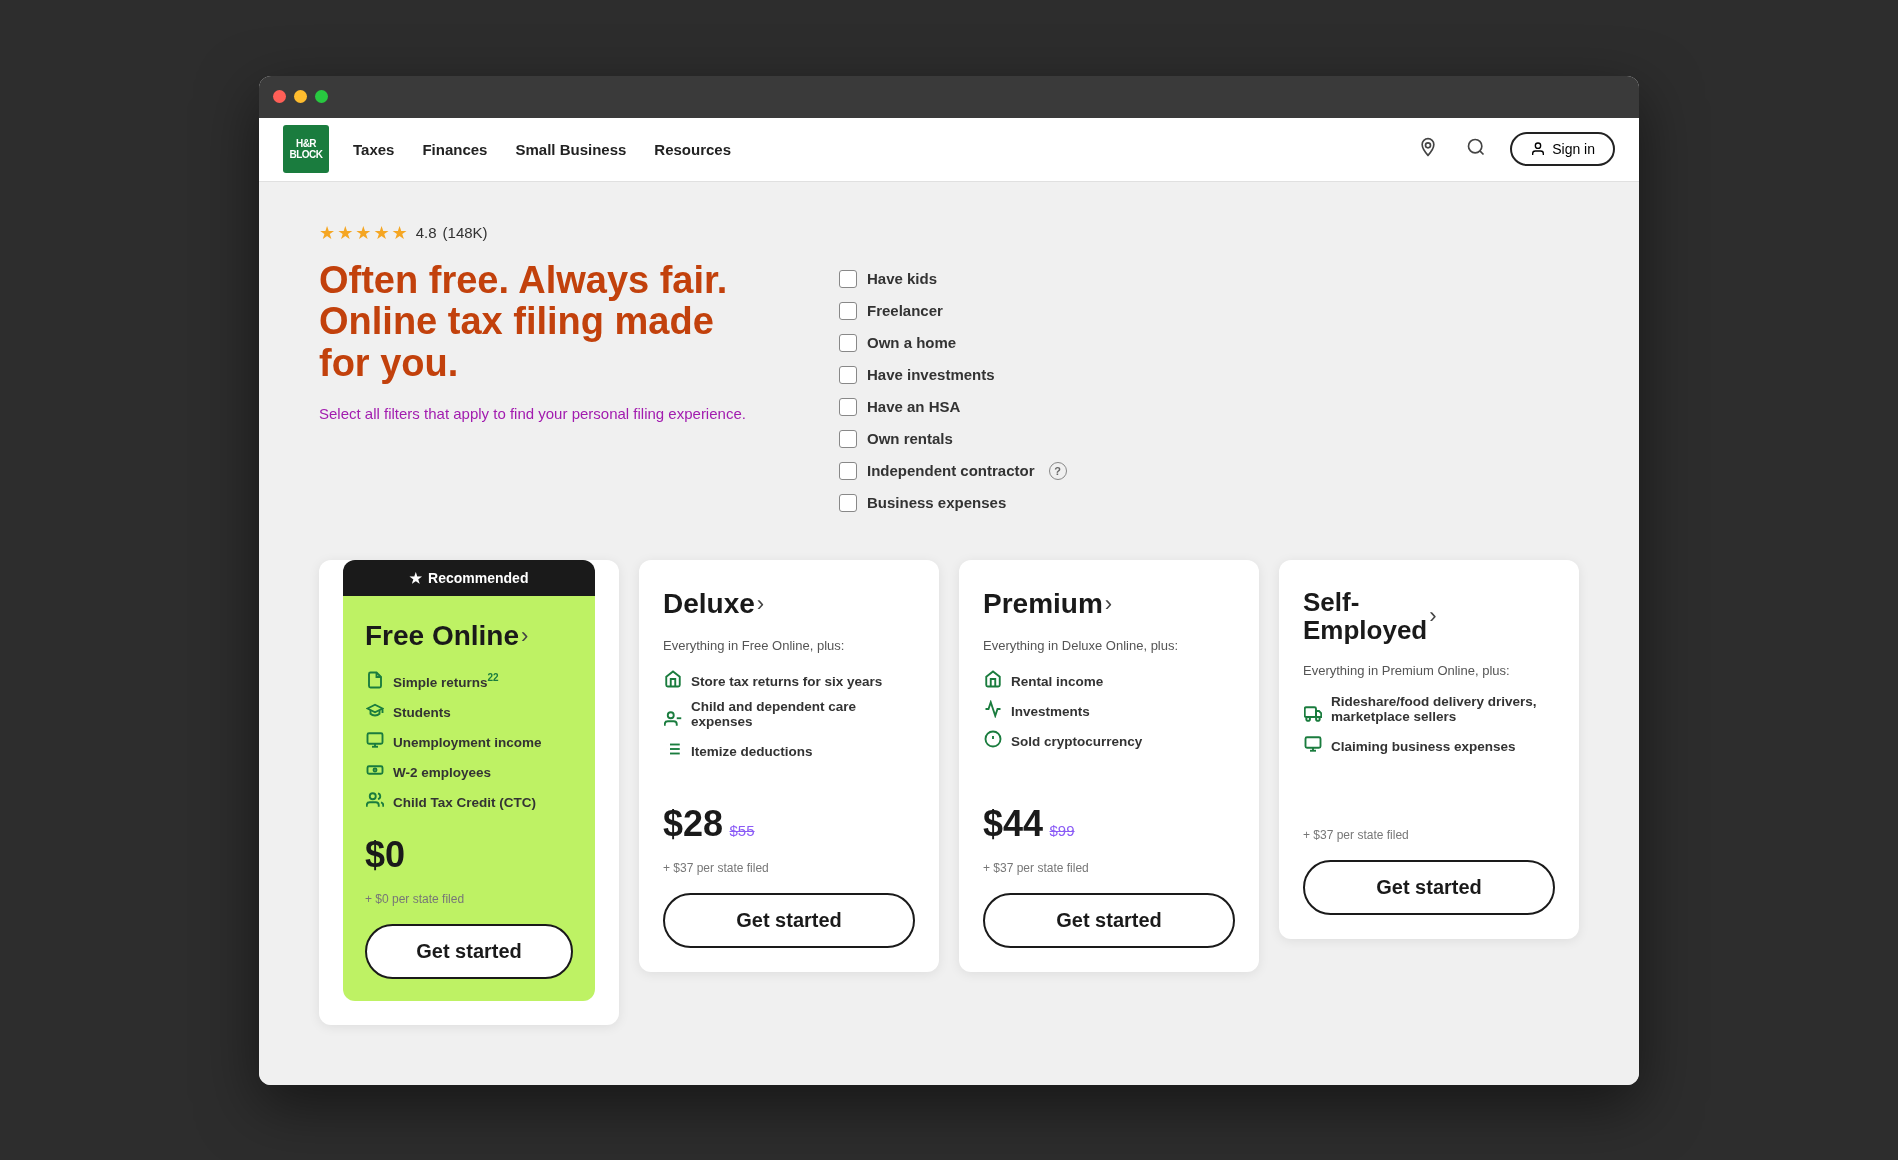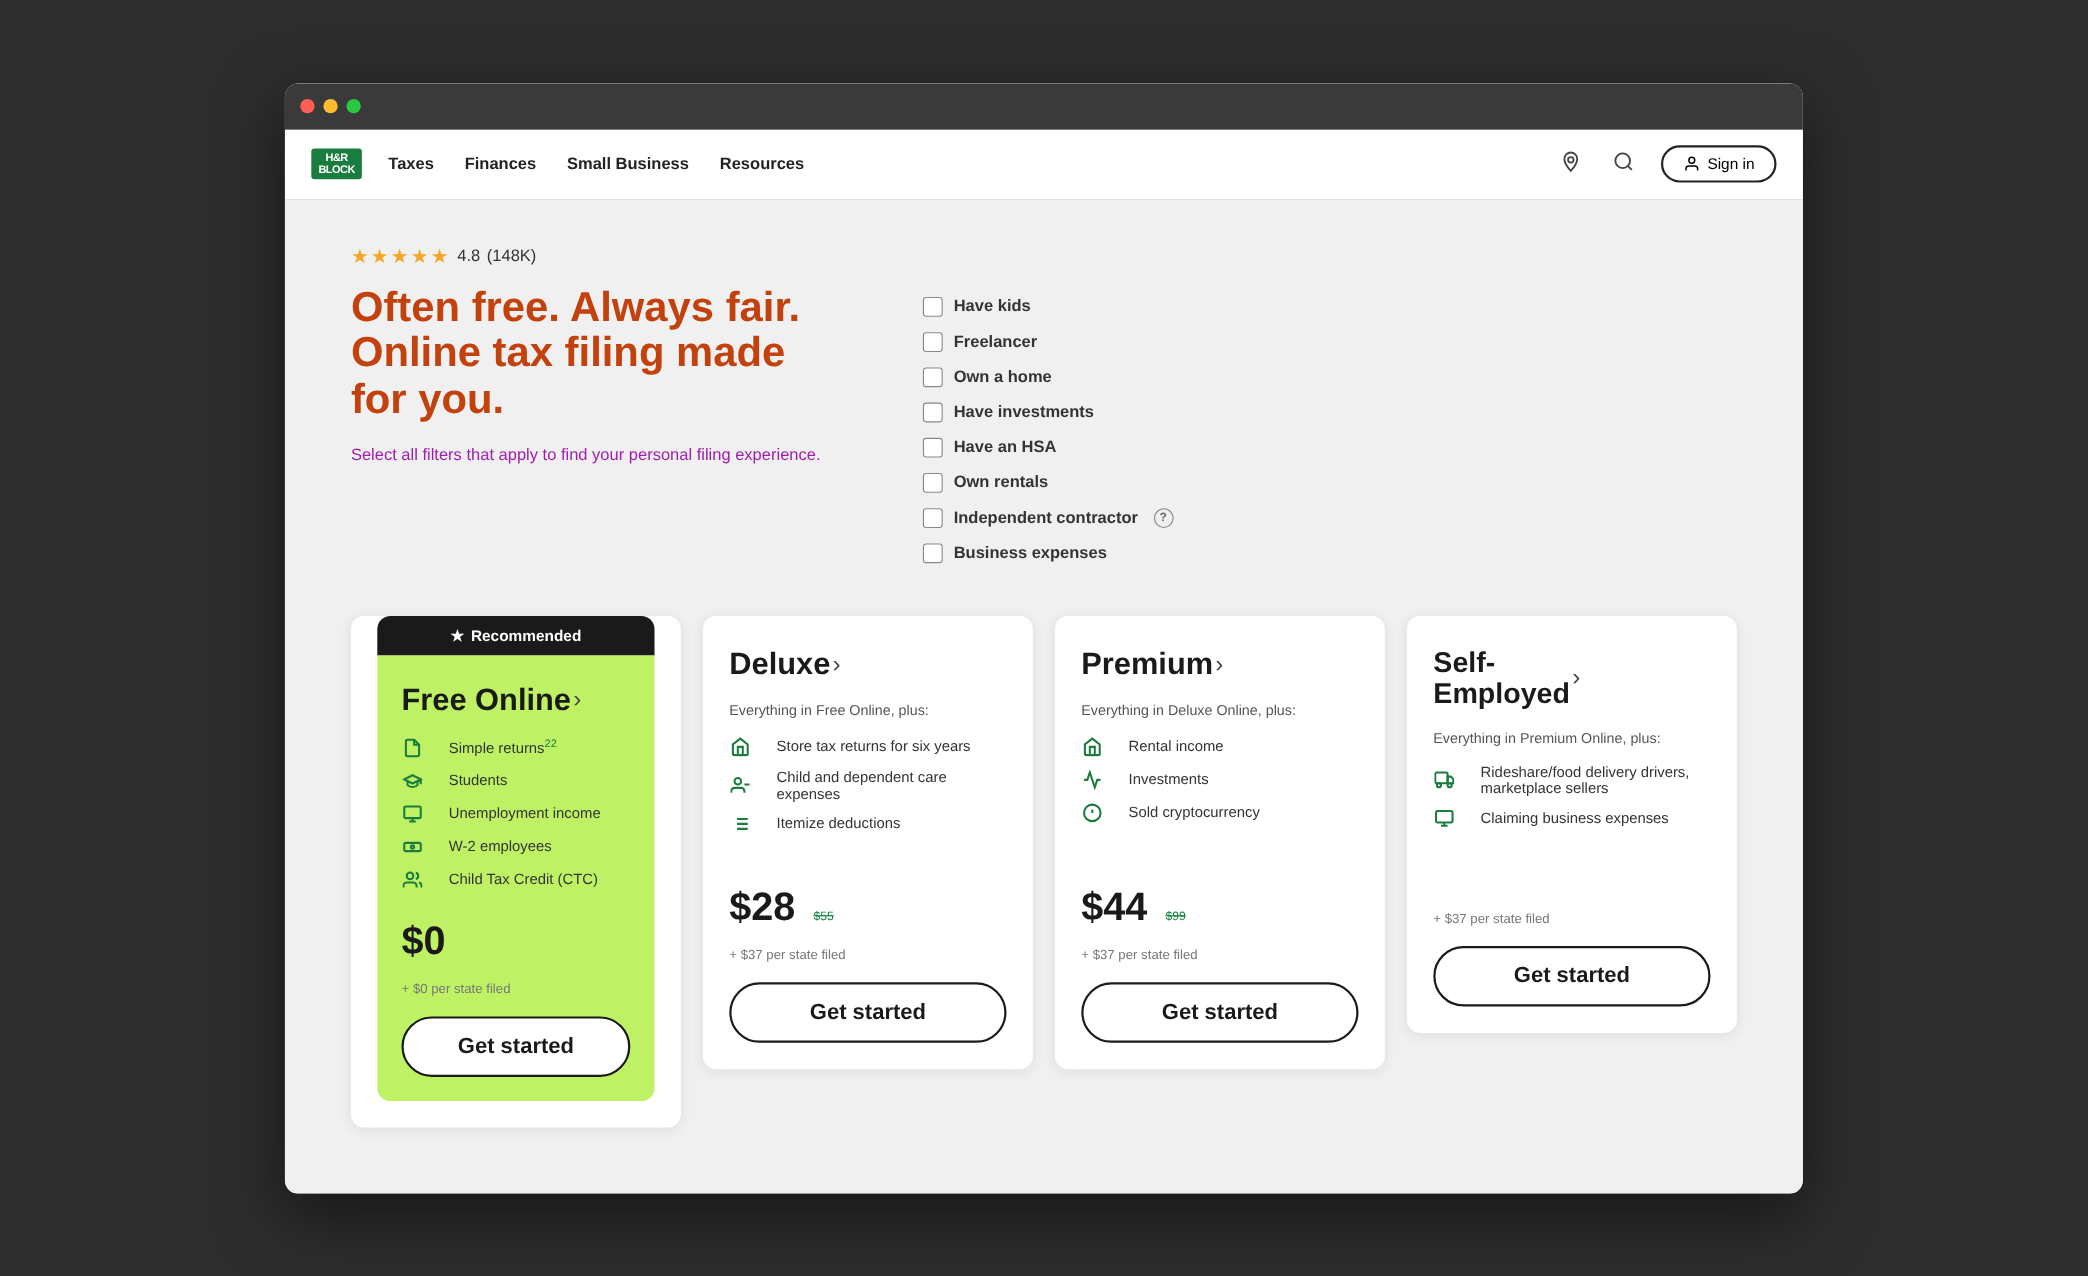--- a/index.html
+++ b/index.html
@@ -47,21 +47,21 @@
       padding: 0 24px;
       border-bottom: 1px solid #e0e0e0;
     }
 
     .nav-logo {
       background: #1a7c3e;
       color: white;
       font-weight: 900;
       font-size: 10px;
       width: 46px;
-      height: 28px;
+      height: 48px;
       display: flex;
       align-items: center;
       justify-content: center;
       border-radius: 3px;
       letter-spacing: -0.5px;
       line-height: 1.1;
       text-align: center;
       margin-right: 24px;
       flex-shrink: 0;
     }
@@ -267,25 +267,26 @@
     }
 
     .feature-list {
       list-style: none;
       margin-bottom: 24px;
       min-height: 110px;
     }
 
     .feature-list li {
       display: flex;
-      align-items: center;
-      gap: 23px;
+      align-items: flex-end;
+      gap: 8px;
       margin-bottom: 10px;
       font-size: 13.5px;
       color: #333;
+      font-weight: bold;
     }
 
     .feature-icon {
       width: 20px;
       height: 20px;
       flex-shrink: 0;
       display: flex;
       align-items: center;
       justify-content: center;
       font-size: 14px;
@@ -305,24 +306,24 @@
       margin-bottom: 16px;
     }
 
     .price-current {
       font-size: 36px;
       font-weight: 900;
       color: #1a1a1a;
     }
 
     .price-original {
-      font-size: 11px;
-      color: #15803d;
+      font-size: 15px;
+      color: #8b5cf6;
       text-decoration: line-through;
-      margin-left: 12px;
+      margin-left: 2px;
     }
 
     .price-note {
       font-size: 12px;
       color: #777;
       margin-top: 2px;
     }
 
     .get-started-btn {
       width: 100%;

